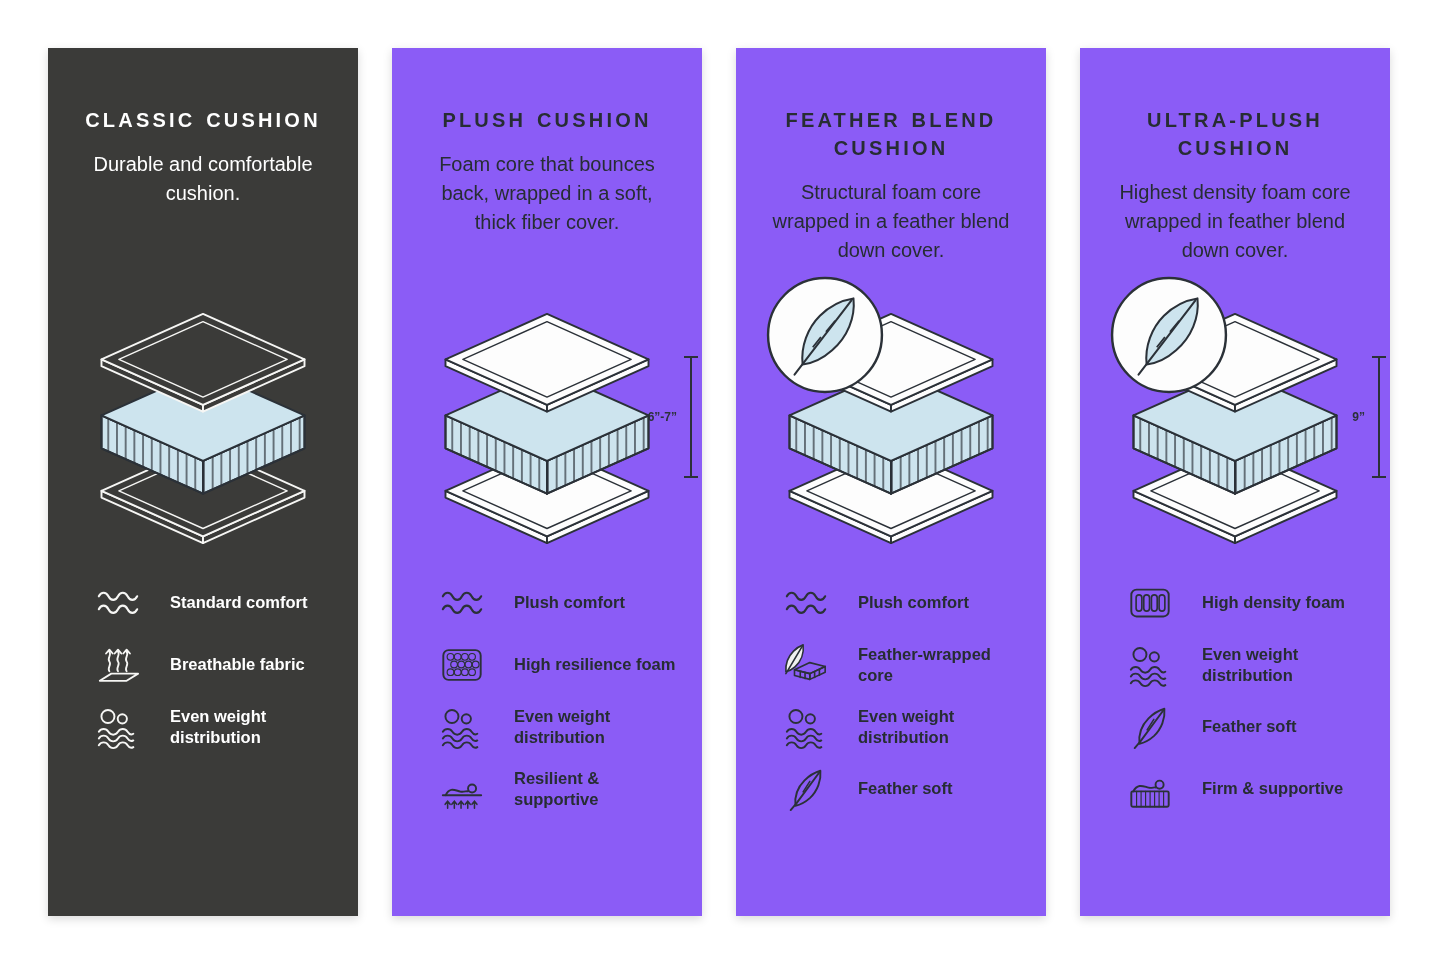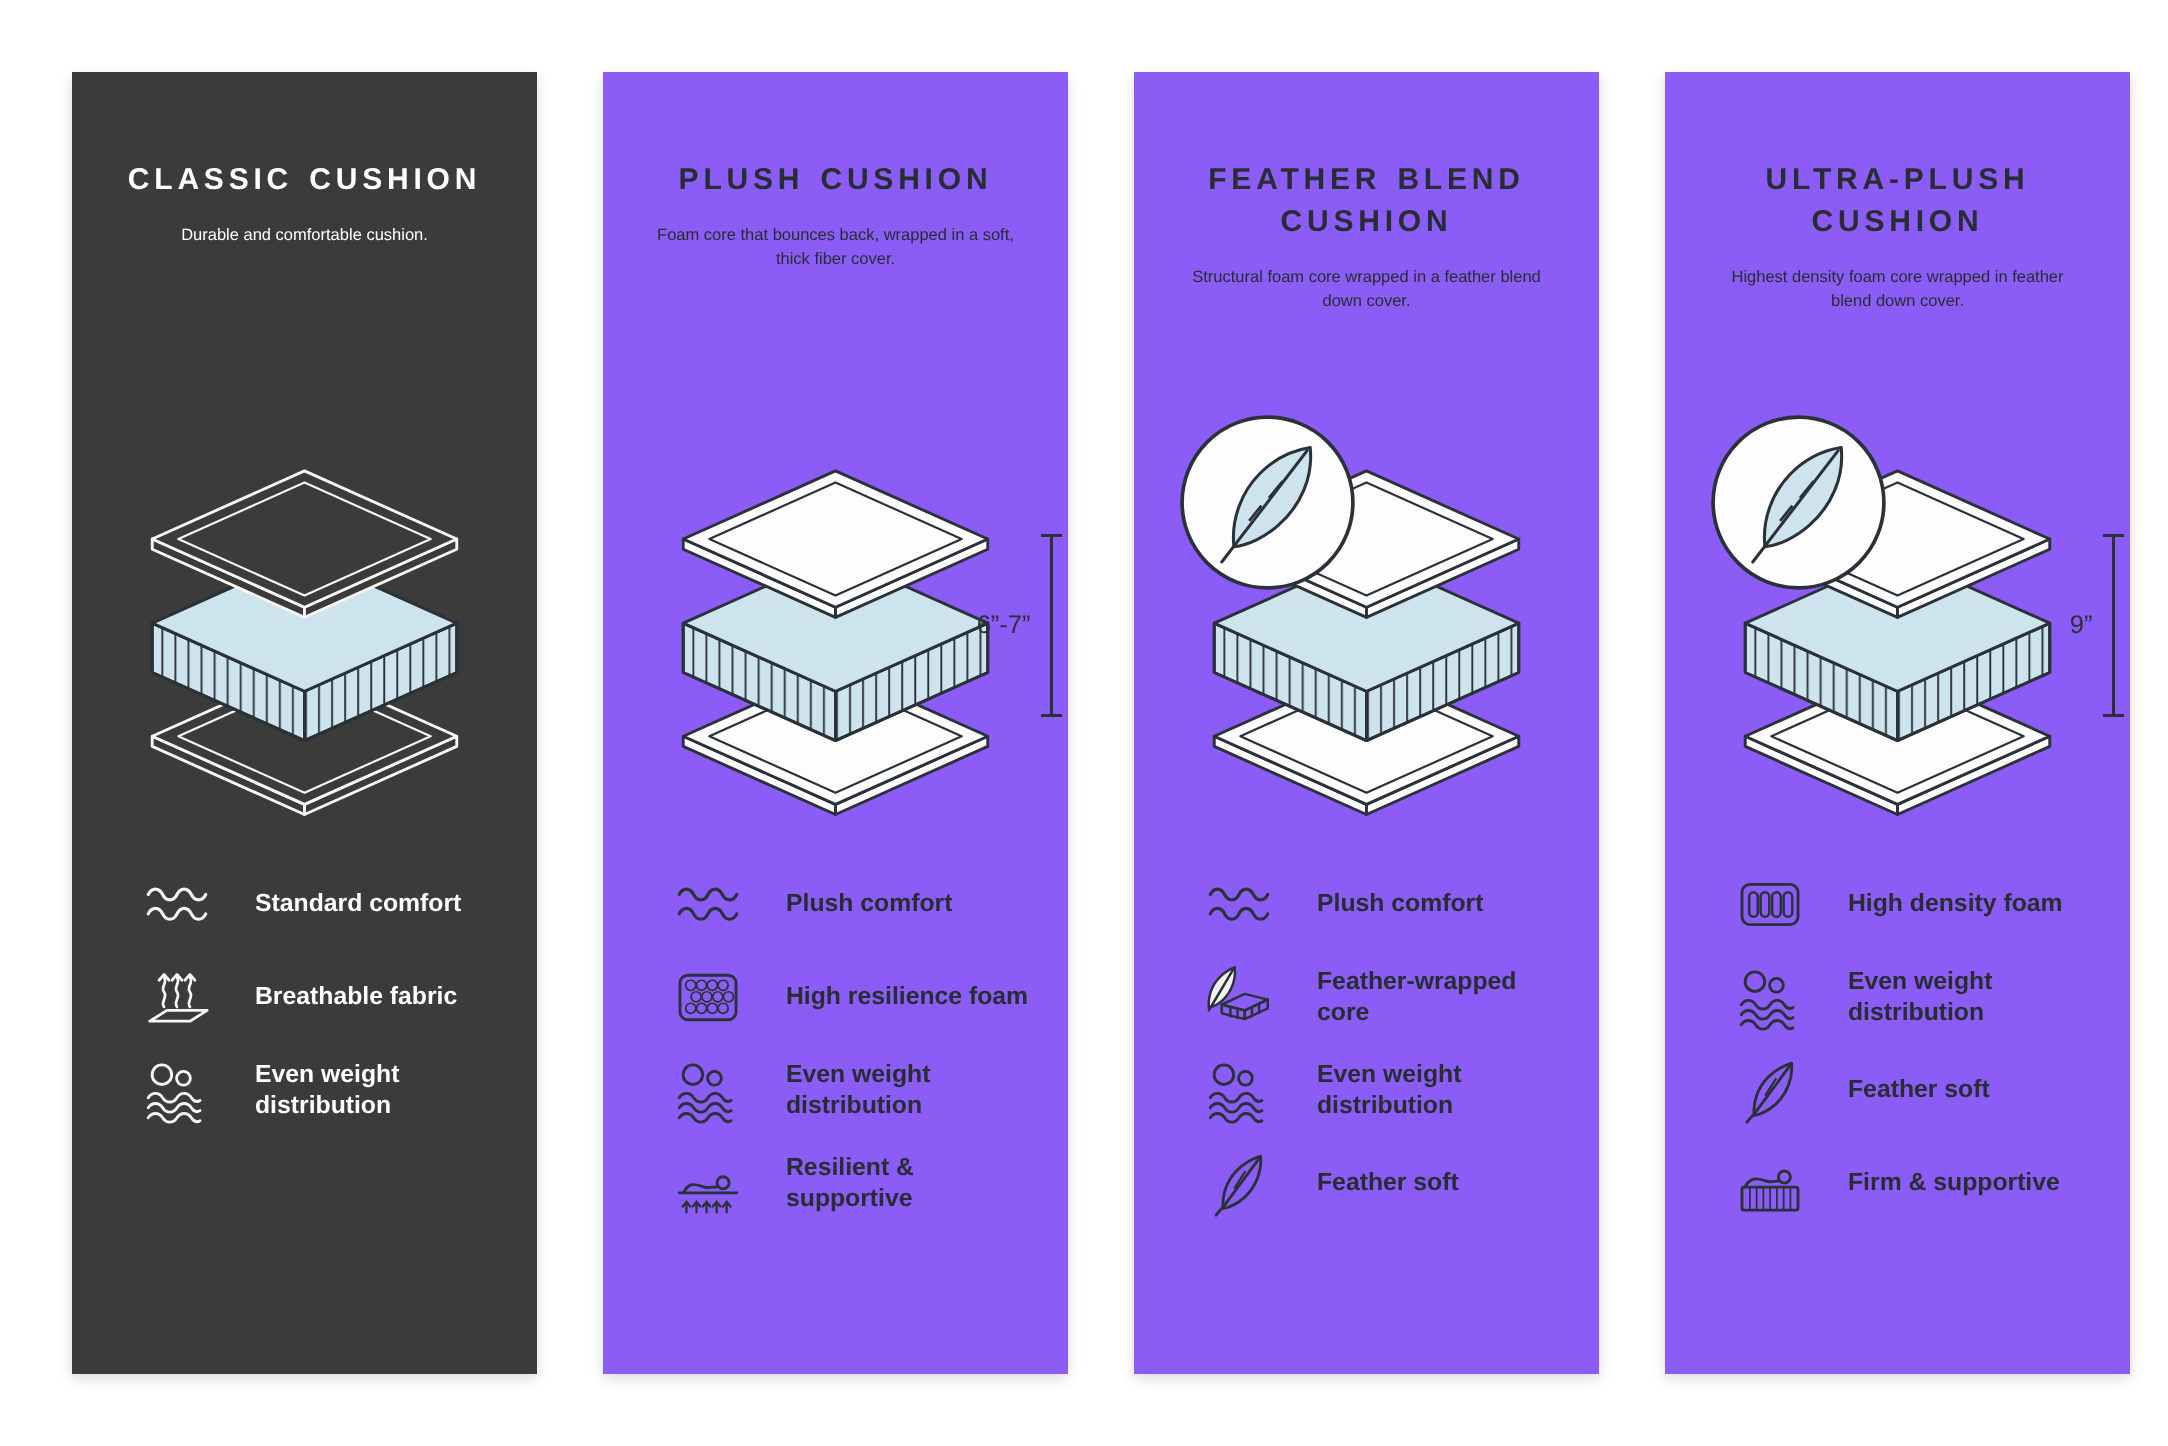--- a/index.html
+++ b/index.html
@@ -1,47 +1,47 @@
 <!DOCTYPE html>
 <html><head>
 <meta charset="utf-8">
 <style>
   * { margin:0; padding:0; box-sizing:border-box; }
   body { background:#ffffff; font-family:"Liberation Sans", sans-serif; }
   .page {
     width:1445px; height:964px; background:#ffffff;
-    display:flex; gap:44px; padding:48px 48px 48px 48px;
+    display:flex; gap:34px; padding:48px 48px 48px 48px;
   }
   .card {
     width:310px; height:868px; flex:0 0 310px;
     box-shadow:0 3px 9px rgba(0,0,0,0.15);
     padding-top:58px;
     display:flex; flex-direction:column;
   }
   .card--light { background:#8b5cf6; color:#272d33;
     --line:#2b3138; --slab-fill:#fdfdfd; --icon-ink:#2b3138; --card-bg:#f1f1f0; }
   .card--dark { background:#3b3b39; color:#ffffff;
     --line:#f6f6f4; --slab-fill:#3b3b39; --icon-ink:#f6f6f4; --card-bg:#3b3b39; }
 
   .card-head { height:172px; padding:0 26px; }
   .card-title {
     font-size:20px; font-weight:700; letter-spacing:3.2px;
     text-align:center; line-height:1.4; word-spacing:2px;
   }
   .card-desc {
-    font-size:11px; line-height:1.45; text-align:center; margin-top:16px;
+    font-size:20px; line-height:1.45; text-align:center; margin-top:16px;
     padding:0 6px;
   }
 
   .diagram-region { position:relative; height:300px; display:flex; align-items:center; justify-content:center; }
   .stack { width:232px; height:236px; display:block; }
   .badge { position:absolute; left:28px; top:-4px; width:122px; height:122px; }
 
   .dim { position:absolute; right:4px; top:78px; height:122px; display:flex; align-items:center; gap:7px; color:#2b3138; }
-  .dim-label { font-size:17px; white-space:nowrap; }
+  .dim-label { font-size:12px; white-space:nowrap;font-weight:bold; }
   .dim-line { height:100%; display:flex; flex-direction:column; align-items:center; }
   .dim-cap { width:14px; height:2px; background:#2b3138; }
   .dim-rule { flex:1; width:2px; background:#2b3138; }
 
   .features { list-style:none; padding:0 24px 0 44px; margin-top:2px;font-weight:bold; }
   .feature { display:flex; align-items:center; gap:26px; margin-bottom:16px; min-height:44px; }
   .fi { width:52px; height:46px; flex:0 0 52px; display:block; }
   .flabel { font-size:16.5px; line-height:1.3; flex:1; }
 
   .defs-svg { position:absolute; width:0; height:0; overflow:hidden; }

